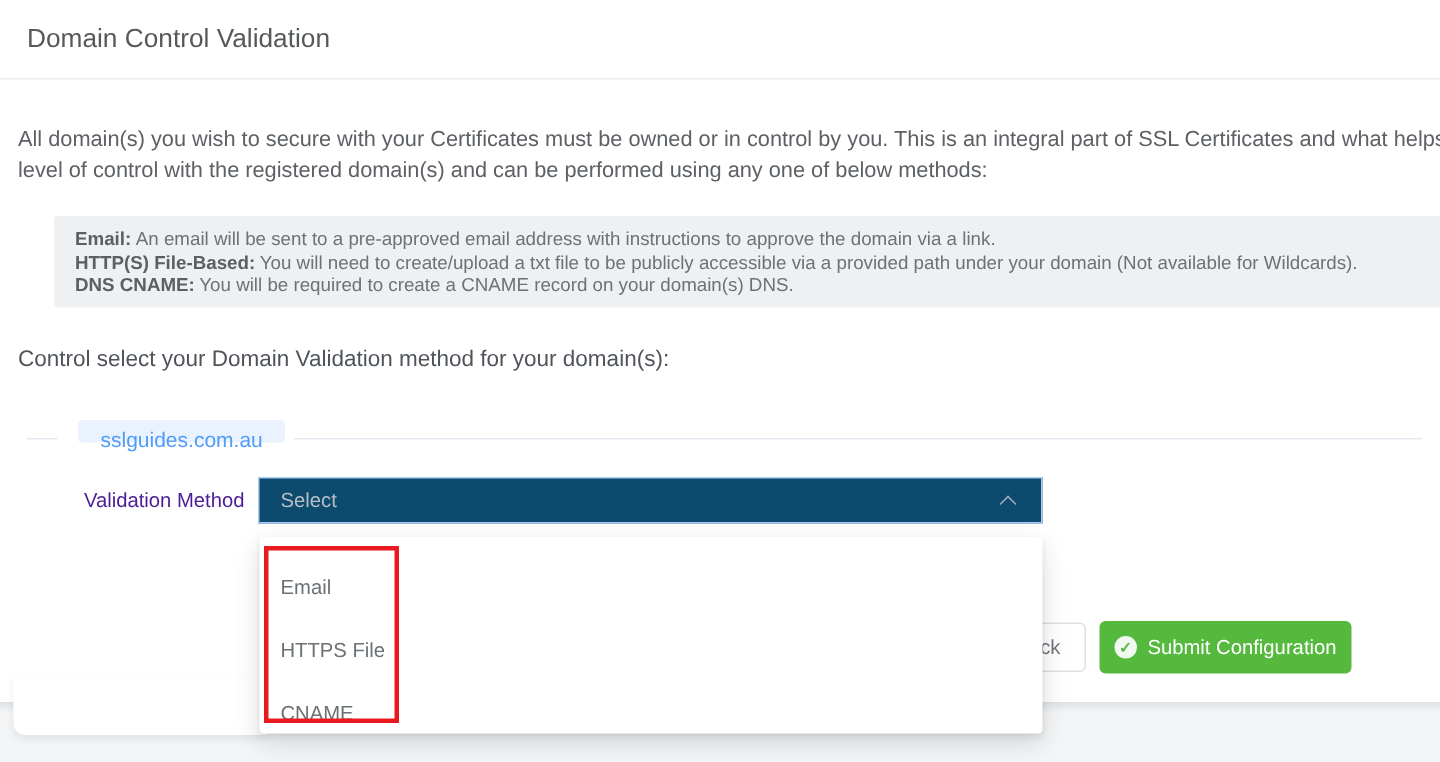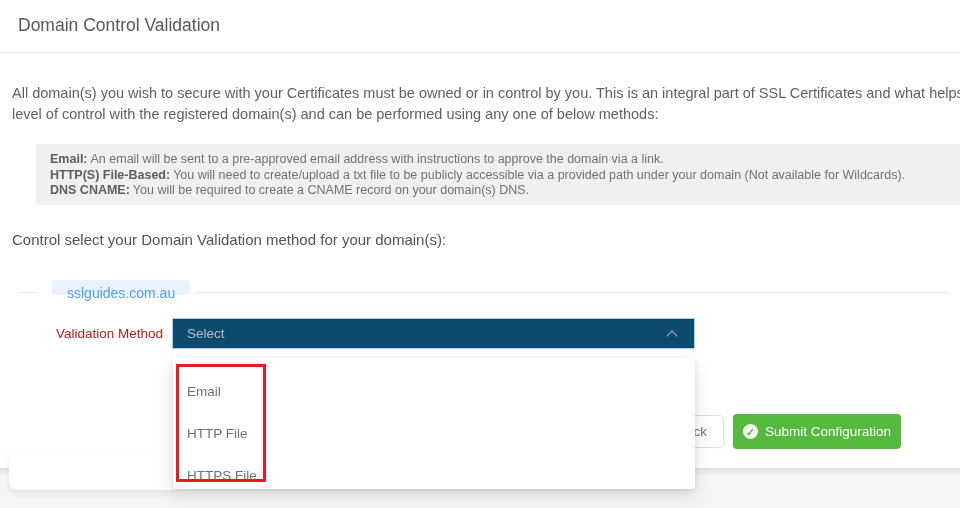--- a/index.html
+++ b/index.html
@@ -40,21 +40,21 @@
   .chip-line.right { left:196px; width:752px; }
   .domain-chip {
     left:52px; top:280px; height:15px; line-height:27px;
     padding:0 15px; background:#e9f2fe; border-radius:3px;
     color:#4f9cf8; font-size:14px;
   }
 
   
   .field-label {
     left:30px; top:326px; width:133px; text-align:right;
-    font-size:13.5px; color:#b91c1c;
+    font-size:13.5px; color:#4c1d95;
   }
   .select-box {
     left:172px; top:318px; width:523px; height:31px;
     background:#0c4a6e; border:1px solid #a7cbf3; border-radius:0;
   }
   .select-placeholder {
     position:absolute; left:14px; top:0; line-height:29px;
     font-size:13.5px; color:#b8bec6;
   }
   .chevron-up {
@@ -153,17 +153,17 @@
 
 <button class="abs back-button">Back</button>
 
 <button class="abs submit-button">
   <span class="check-circle">✓</span>
   <span>Submit Configuration</span>
 </button>
 
 <div class="abs dropdown-panel">
   <div class="dropdown-option">Email</div>
-  <div class="dropdown-option">HTTP File</div>
   <div class="dropdown-option">HTTPS File</div>
+  <div class="dropdown-option">CNAME</div>
 </div>
 
 <div class="abs annotation-rect"></div>
 
 </body></html>

